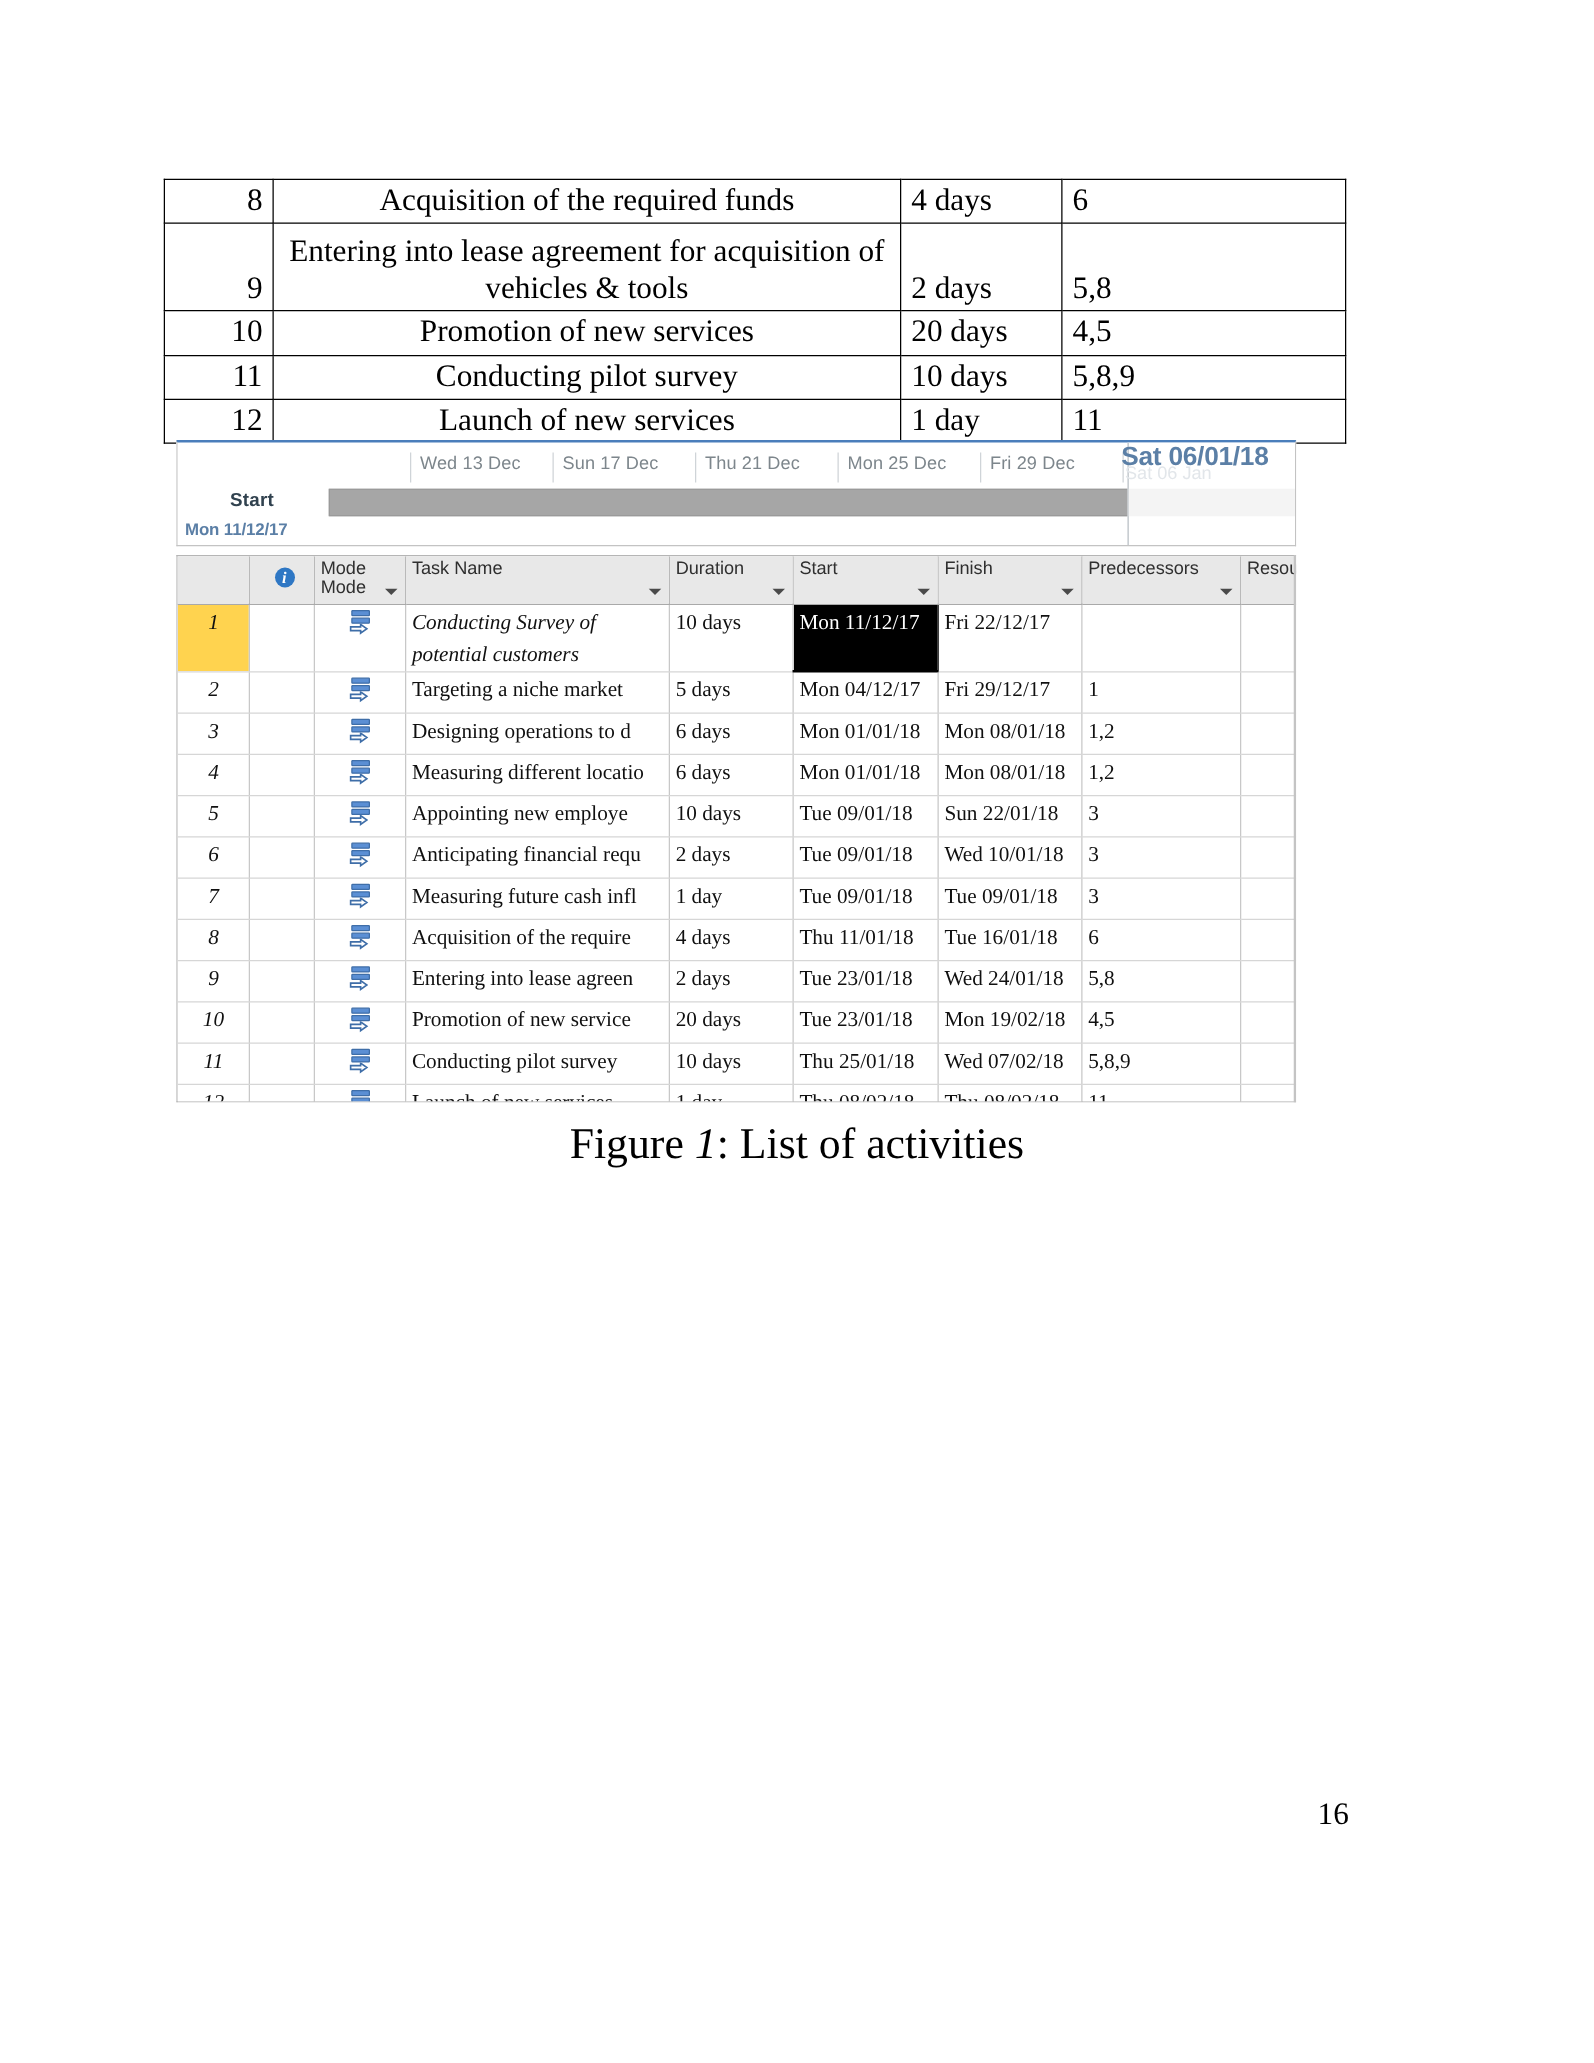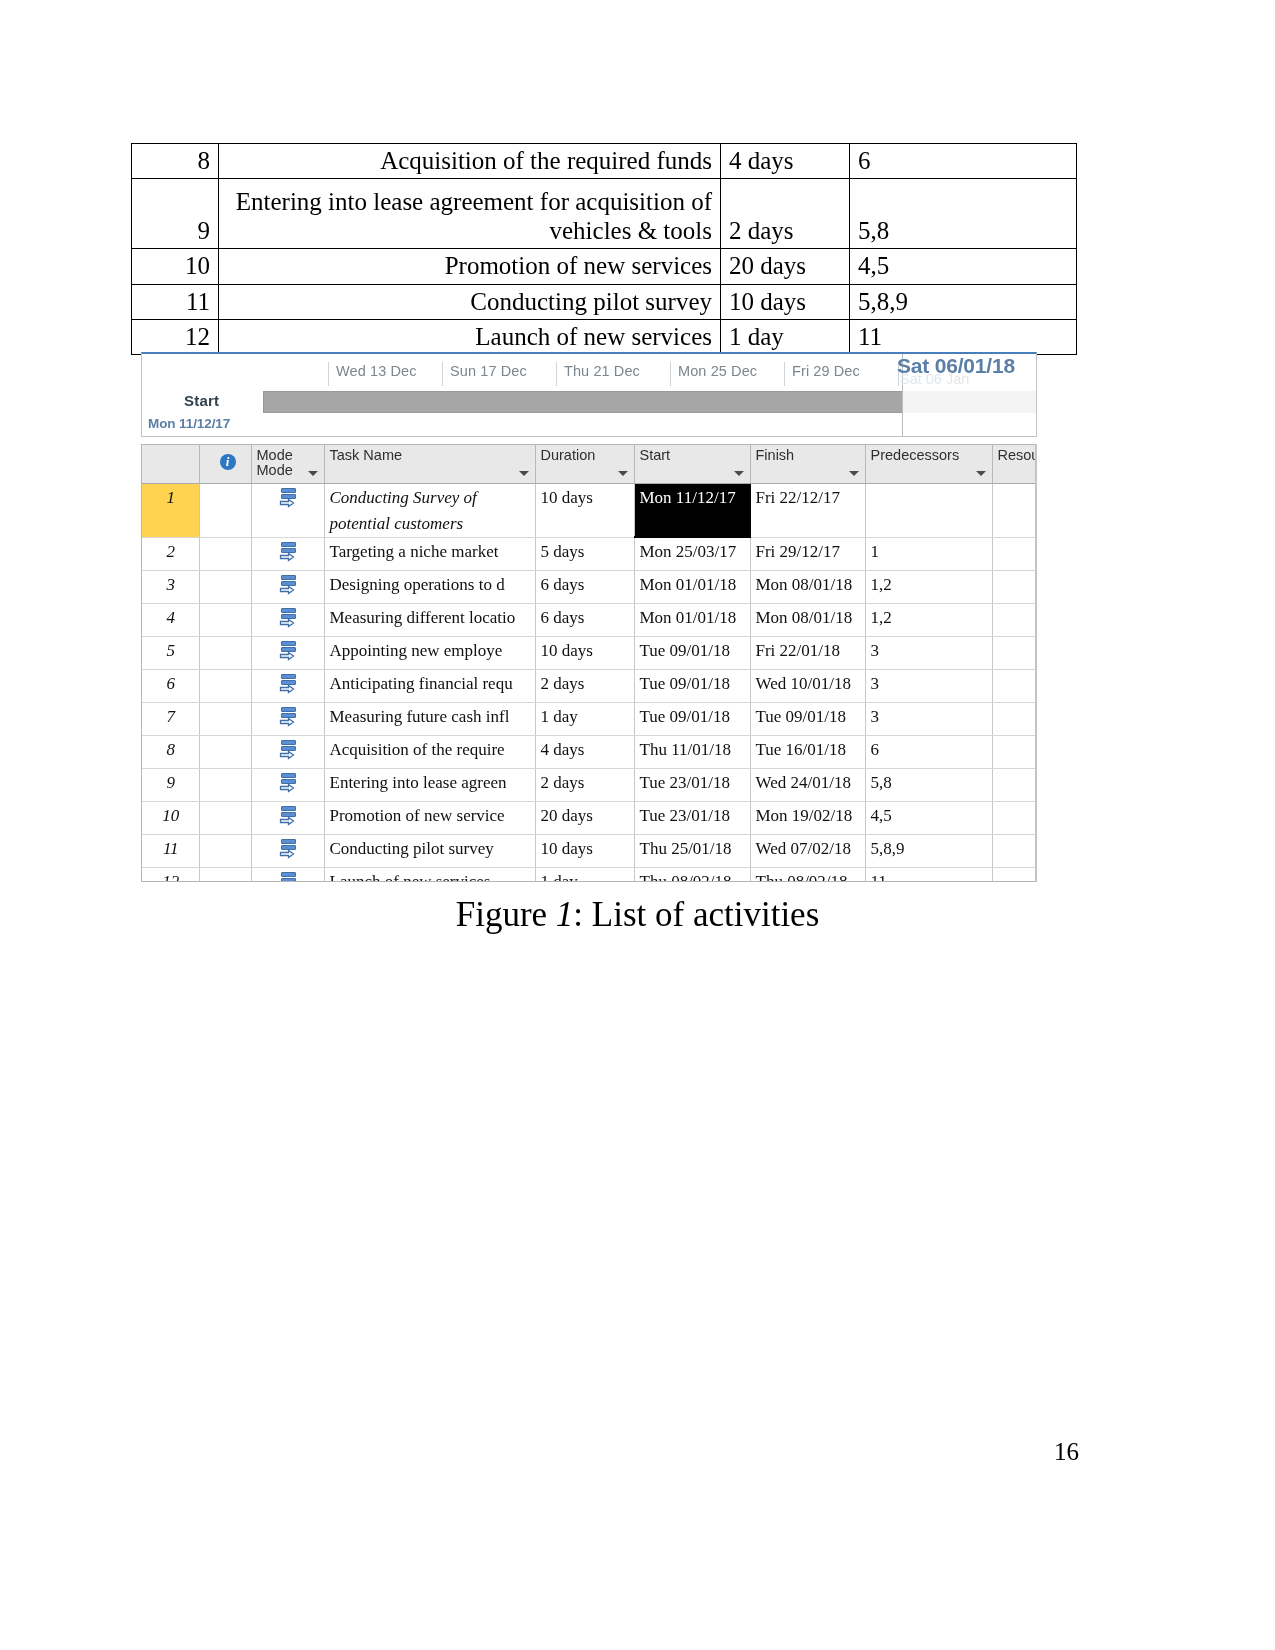--- a/index.html
+++ b/index.html
@@ -27,21 +27,21 @@
   .doc-table td {
     border: 1px solid #000000;
     font-family: "Liberation Serif", serif;
     font-size: 25px;
     line-height: 1.17;
     padding: 2px 8px 3px 8px;
     vertical-align: bottom;
     color: #000;
   }
   .col-num   { width: 70px;  text-align: right; padding-right: 12px; }
-  .col-name  { width: 485px; text-align: right; margin-left: 24px; }
+  .col-name  { width: 485px; text-align: center; margin-left: 24px; }
   .col-dur   { width: 112px; text-align: left; }
   .col-pred  { width: 210px; text-align: left; }
   .row-tall td { height: 64px; }
   .row-norm td { height: 27px; }
 
   
   .project-shot {
     position: absolute;
     left: 141px;
     top: 352px;
@@ -449,21 +449,21 @@
           <td class="cell-mode">
             <span class="mode-glyph">
               <span class="mg-top"></span><span class="mg-mid"></span>
               <svg width="19" height="12" viewBox="0 0 19 12">
                   <path d="M1.5 2.5 h8 v-2 l5 3.5 -5 3.5 v-2 h-8 z" fill="#ffffff" stroke="#3f6ea8" stroke-width="1.3"></path>
                 </svg>
             </span>
           </td>
           <td class="cell-name">Targeting a niche market</td>
           <td class="cell-dur">5 days</td>
-          <td class="cell-start">Mon 25/03/17</td>
+          <td class="cell-start">Mon 04/12/17</td>
           <td class="cell-fin">Fri 29/12/17</td>
           <td class="cell-pred">1</td>
           <td class="cell-res"></td>
         </tr>
 
         <tr>
           <td class="cell-id">3</td>
           <td class="cell-info"></td>
           <td class="cell-mode">
             <span class="mode-glyph">
@@ -507,21 +507,21 @@
             <span class="mode-glyph">
               <span class="mg-top"></span><span class="mg-mid"></span>
               <svg width="19" height="12" viewBox="0 0 19 12">
                   <path d="M1.5 2.5 h8 v-2 l5 3.5 -5 3.5 v-2 h-8 z" fill="#ffffff" stroke="#3f6ea8" stroke-width="1.3"></path>
                 </svg>
             </span>
           </td>
           <td class="cell-name">Appointing new employe</td>
           <td class="cell-dur">10 days</td>
           <td class="cell-start">Tue 09/01/18</td>
-          <td class="cell-fin">Fri 22/01/18</td>
+          <td class="cell-fin">Sun 22/01/18</td>
           <td class="cell-pred">3</td>
           <td class="cell-res"></td>
         </tr>
 
         <tr>
           <td class="cell-id">6</td>
           <td class="cell-info"></td>
           <td class="cell-mode">
             <span class="mode-glyph">
               <span class="mg-top"></span><span class="mg-mid"></span>

